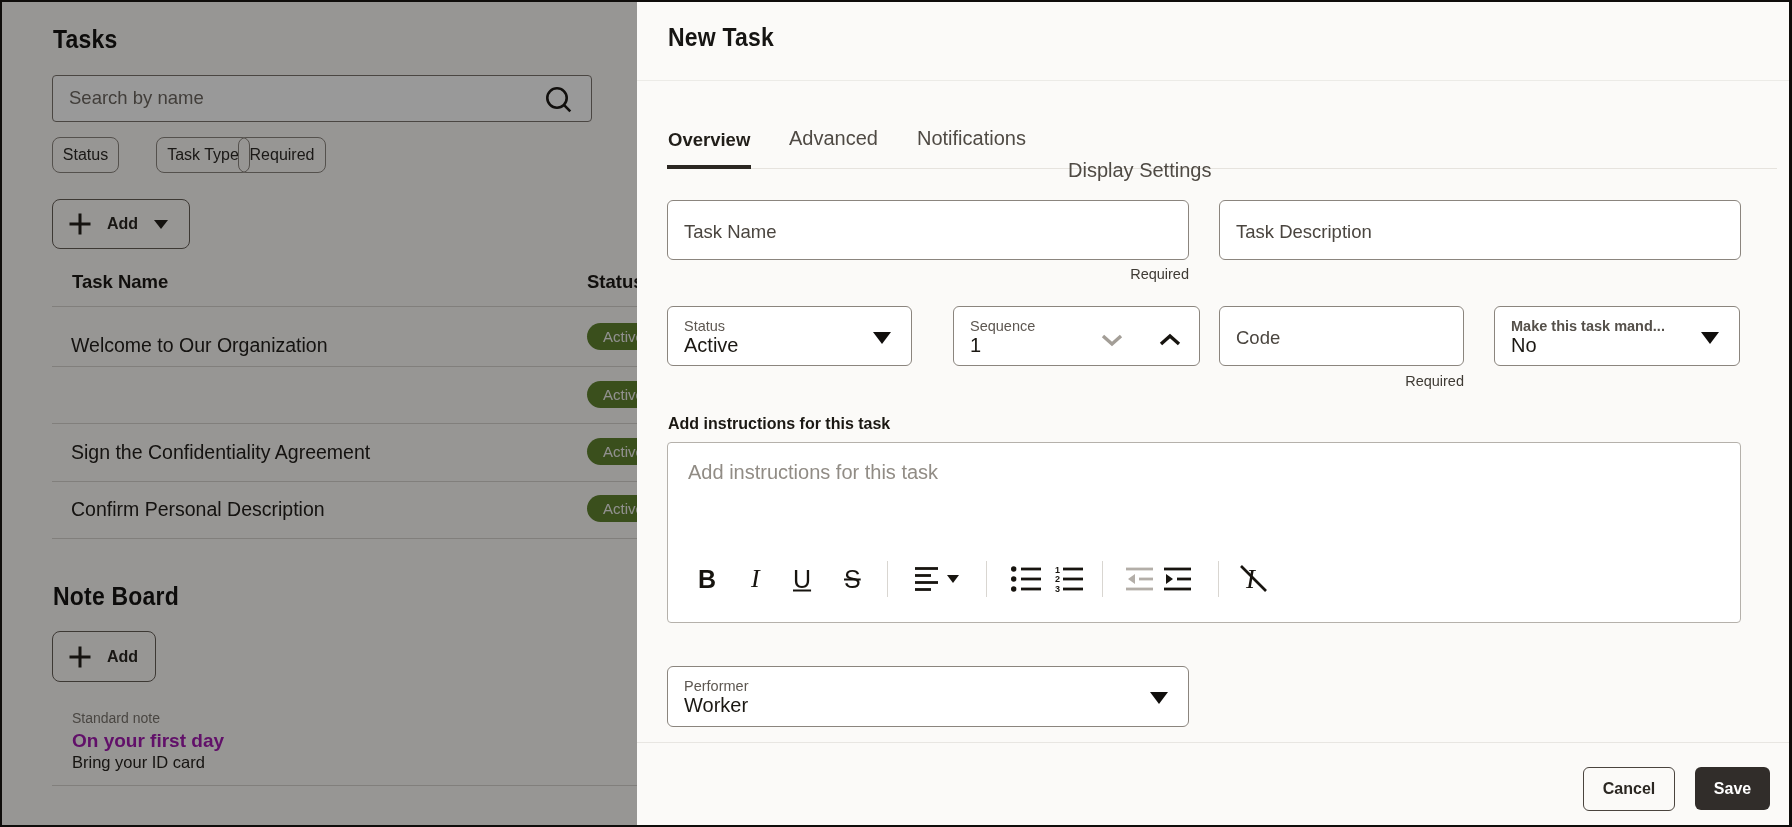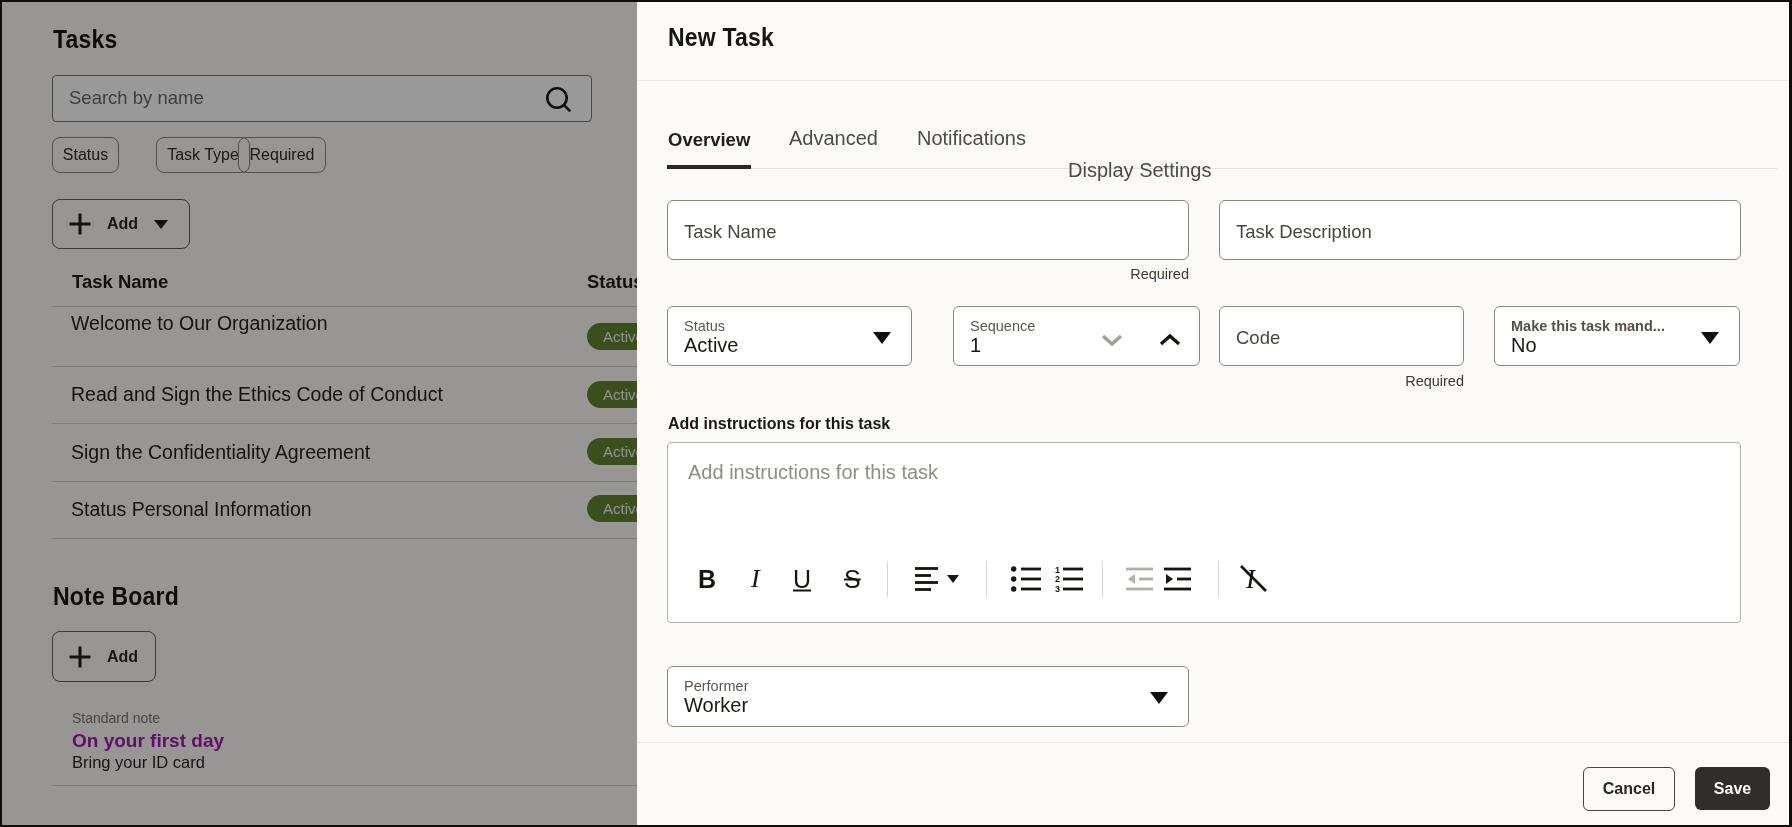--- a/index.html
+++ b/index.html
@@ -65,33 +65,32 @@
       </svg>
     <div class="lbl">Add</div>
     <div style="position:absolute; right:21px; top:50%; margin-top:-4px; width:0; height:0;
       border-left:7.5px solid transparent; border-right:7.5px solid transparent; border-top:9px solid #23201b;"></div>
   </div>
 
   <div class="th" style="left:72px; top:271px;">Task Name</div>
   <div class="th" style="left:587px; top:271px;">Status</div>
   <div class="hr" style="top:306px;"></div>
 
-  <div class="row-label" style="top:312px;">Welcome to Our Organization</div>
+  <div class="row-label" style="top:334px;">Welcome to Our Organization</div>
   <div class="badge" style="top:323px;">Active</div>
   <div class="hr" style="top:366px;"></div>
 
-  <div class="row-label" style="top:383px;">Read and Sign the Ethics Code of Conduct</div>
   <div class="badge" style="top:381px;">Active</div>
   <div class="hr" style="top:423px;"></div>
 
   <div class="row-label" style="top:441px;">Sign the Confidentiality Agreement</div>
   <div class="badge" style="top:438px;">Active</div>
   <div class="hr" style="top:481px;"></div>
 
-  <div class="row-label" style="top:498px;">Status Personal Information</div>
+  <div class="row-label" style="top:498px;">Confirm Personal Description</div>
   <div class="badge" style="top:495px;">Active</div>
   <div class="hr" style="top:538px;"></div>
 
   <div class="abs h1" style="left:53px; top:583px;">Note Board</div>
   <div class="addbtn" style="left:52px; top:631px; width:104px; height:51px;">
     <svg class="plus" viewBox="0 0 26 26">
         <path d="M13 2.5 V23.5 M2.5 13 H23.5" stroke="#23201b" stroke-width="3" fill="none"></path>
       </svg>
     <div class="lbl">Add</div>
   </div>

